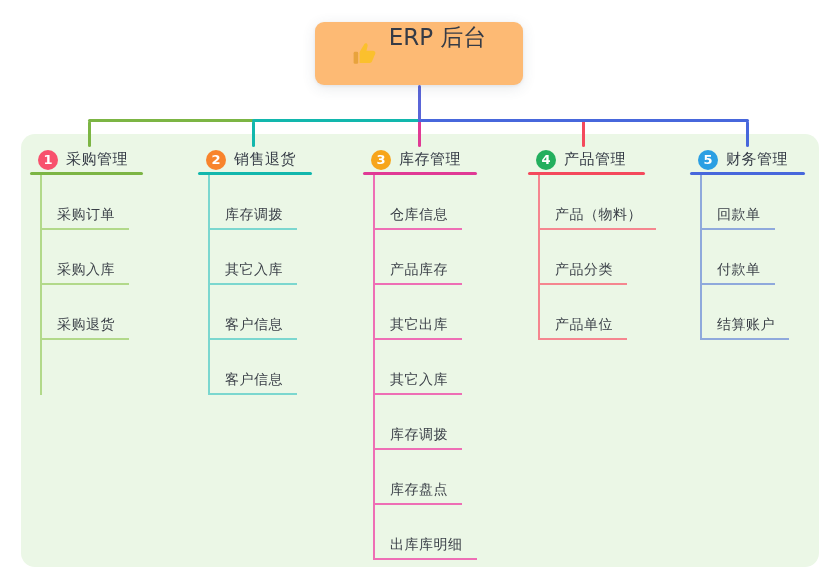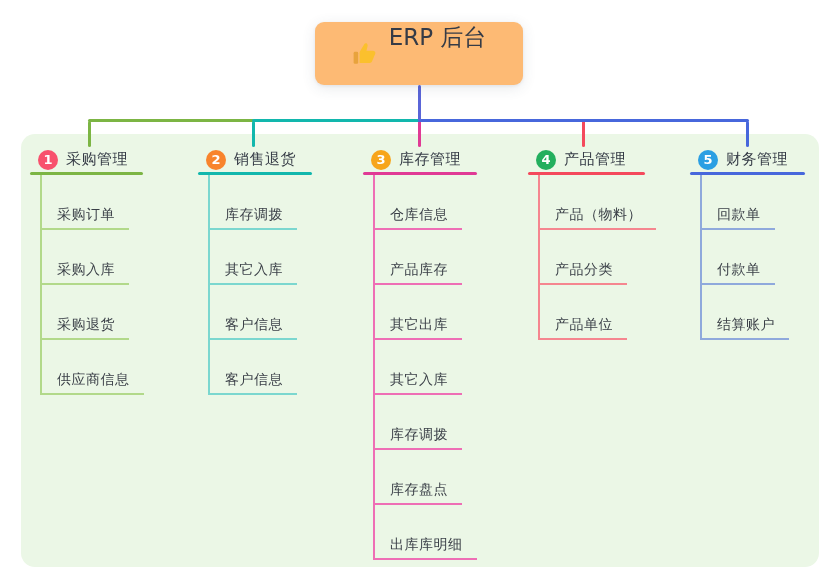--- a/index.html
+++ b/index.html
@@ -97,23 +97,20 @@
       <div class="vline b0-light" style="height:220px;"></div>
       <div class="child-row">
           <span class="child b0-bc">采购订单</span>
         </div>
       <div class="child-row">
           <span class="child b0-bc">采购入库</span>
         </div>
       <div class="child-row">
           <span class="child b0-bc">采购退货</span>
         </div>
-      <div class="child-row">
-          <span class="child b0-bc">供应商信息</span>
-        </div>
     </div>
   </div>
 
   <div class="branch" style="left:198px;width:114px;">
     <div class="branch-head">
       <span class="badge b1-badge">2</span>
       <span class="branch-label">销售退货</span>
     </div>
     <div class="branch-underline b1-line"></div>
     <div class="branch-body">

